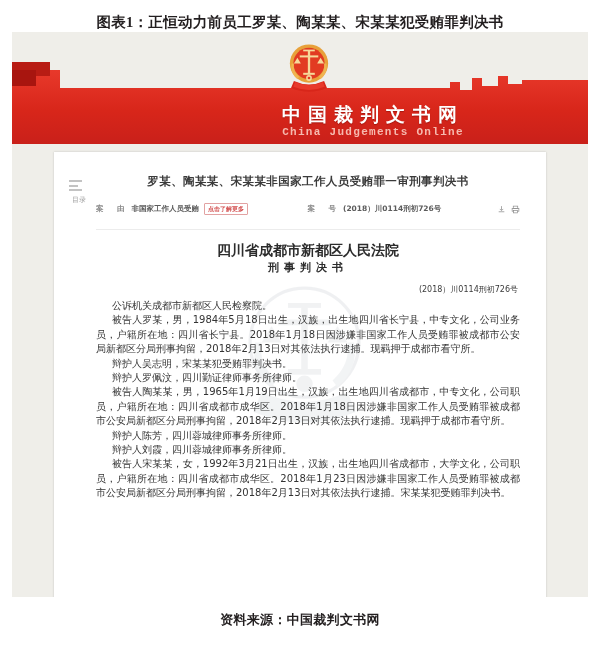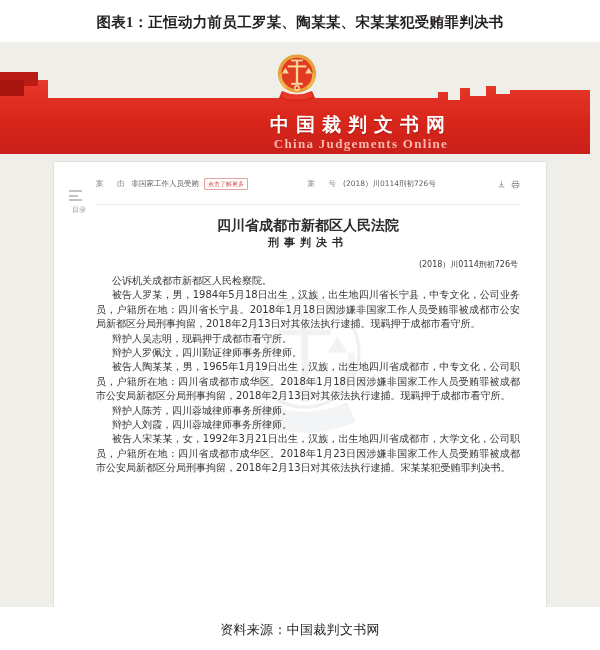--- a/index.html
+++ b/index.html
@@ -23,27 +23,26 @@
 
   
   .fig-caption {
     text-align: center;
     font-family: "Liberation Serif", serif;
     font-weight: bold;
     font-size: 14.5px;
     color: #231f20;
     letter-spacing: 0.3px;
     padding-top: 13px;
-    padding-bottom: 10px;
   }
 
   
   .shot {
     position: relative;
-    margin: 0 0;
+    margin: 0 12px;
     height: 565px;
     background: #22c55e;
     overflow: hidden;
   }
 
   
   .banner {
     position: relative;
     height: 112px;
     background: #efeee9;
@@ -110,22 +109,22 @@
     font-family: "DejaVu Sans", sans-serif;
     font-size: 19px;
     font-weight: bold;
     color: #ffffff;
     letter-spacing: 7px;
     text-shadow: 0 1px 1px rgba(120,10,5,.5);
     line-height: 1;
   }
   .banner-en {
     margin-top: 3px;
-    font-family: Liberation Serif, serif;
-    font-size: 13px;
+    font-family: Liberation Mono, monospace;
+    font-size: 11px;
     font-weight: bold;
     color: #f6b9ae;
     letter-spacing: 1.3px;
     line-height: 1;
   }
 
   
   .doc-area {
     position: relative;
     height: 453px;
@@ -207,21 +206,21 @@
     padding-bottom: 8px;
   }
   .meta-row {
     display: flex;
     align-items: center;
     margin-bottom: 6px;
     font-family: "DejaVu Sans", sans-serif;
     font-size: 7.5px;
     color: #6d6d6d;
   }
-  .meta-cell { display: flex; align-items: center; }
+  .meta-cell { display: flex; align-items: center; font-weight: bold; }
   .meta-cell.left  { width: 212px; }
   .meta-cell.right { width: 190px; }
   .meta-key {
     color: #8b8b8b;
     letter-spacing: 3px;
     margin-right: 4px;
     white-space: nowrap;
   }
   .meta-val {
     color: #5c5c5c;
@@ -285,21 +284,21 @@
   .body-text p {
     margin: 0;
     text-indent: 16px;
     white-space: normal;
   }
 
   
   .source {
     text-align: center;
     font-family: "Liberation Serif", serif;
-    font-weight: normal;
+    font-weight: bold;
     font-size: 13px;
     color: #231f20;
     padding-top: 14px;
     letter-spacing: .3px;
   }
 </style>
 </head>
 <body>
 
 <div class="page">
@@ -369,20 +368,21 @@
           <rect x="40" y="20" width="20" height="3" fill="#7d8a96"></rect>
           <path d="M30 34 l-6 10 h12z" fill="#7d8a96"></path>
           <path d="M70 34 l-6 10 h12z" fill="#7d8a96"></path>
           <rect x="40" y="60" width="20" height="3.5" fill="#7d8a96"></rect>
           <circle cx="50" cy="69" r="5" fill="#7d8a96"></circle>
           <path d="M24 74 q26 12 52 0 l5 12 q-31 13 -62 0z" fill="#8b97a2"></path>
         </svg>
 
         <div class="doc-inner">
 
+          <div class="doc-title">罗某、陶某某、宋某某非国家工作人员受贿罪一审刑事判决书</div>
 
           <div class="meta">
             <div class="meta-row">
               <div class="meta-cell left">
                 <span class="meta-key">案　由</span>
                 <span class="meta-val">非国家工作人员受贿</span>
                 <span class="tag">点击了解更多</span>
               </div>
               <div class="meta-cell right">
                 <span class="meta-key">案　号</span>
@@ -404,21 +404,21 @@
 
           <div class="court-head">
             <div class="court-name">四川省成都市新都区人民法院</div>
             <div class="court-doc">刑事判决书</div>
           </div>
           <div class="case-no-line">(2018）川0114刑初726号</div>
 
           <div class="body-text">
             <p>公诉机关成都市新都区人民检察院。</p>
             <p>被告人罗某，男，1984年5月18日出生，汉族，出生地四川省长宁县，中专文化，公司业务员，户籍所在地：四川省长宁县。2018年1月18日因涉嫌非国家工作人员受贿罪被成都市公安局新都区分局刑事拘留，2018年2月13日对其依法执行逮捕。现羁押于成都市看守所。</p>
-            <p>辩护人吴志明，现羁押于成都市看守所。</p>
+            <p>辩护人吴志明，宋某某犯受贿罪判决书。</p>
             <p>辩护人罗佩汶，四川勤证律师事务所律师。</p>
             <p>被告人陶某某，男，1965年1月19日出生，汉族，出生地四川省成都市，中专文化，公司职员，户籍所在地：四川省成都市成华区。2018年1月18日因涉嫌非国家工作人员受贿罪被成都市公安局新都区分局刑事拘留，2018年2月13日对其依法执行逮捕。现羁押于成都市看守所。</p>
             <p>辩护人陈芳，四川蓉城律师事务所律师。</p>
             <p>辩护人刘霞，四川蓉城律师事务所律师。</p>
             <p>被告人宋某某，女，1992年3月21日出生，汉族，出生地四川省成都市，大学文化，公司职员，户籍所在地：四川省成都市成华区。2018年1月23日因涉嫌非国家工作人员受贿罪被成都市公安局新都区分局刑事拘留，2018年2月13日对其依法执行逮捕。宋某某犯受贿罪判决书。</p>
           </div>
 
         </div>
       </div>
     </div>

